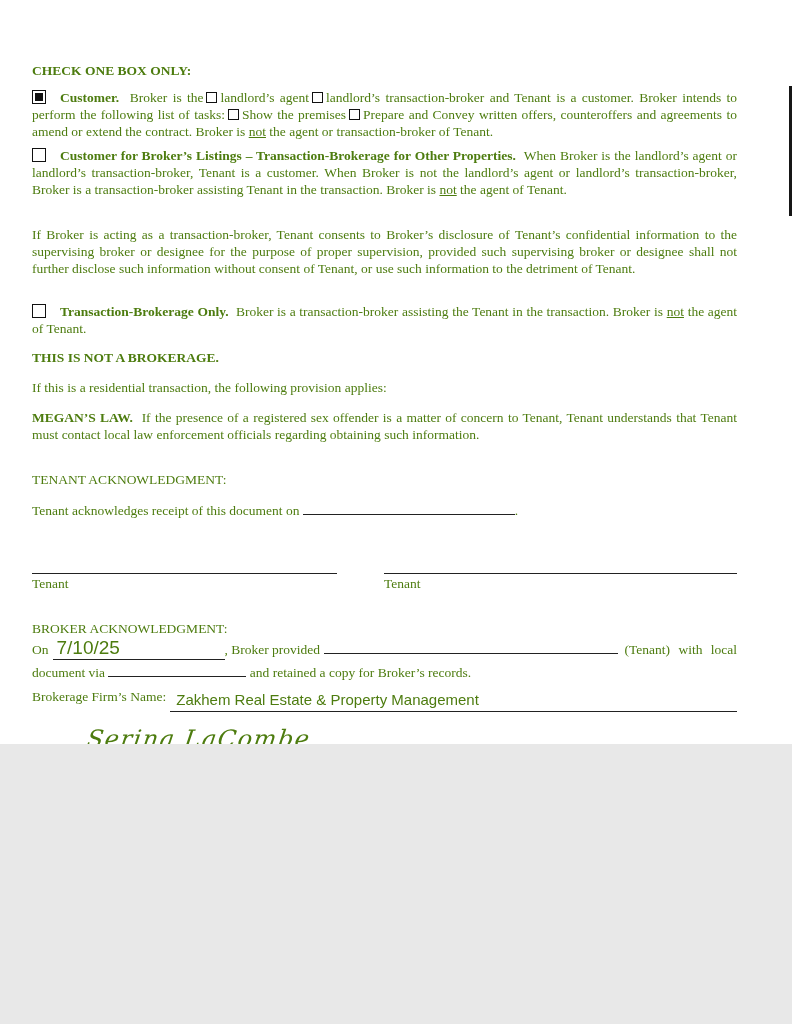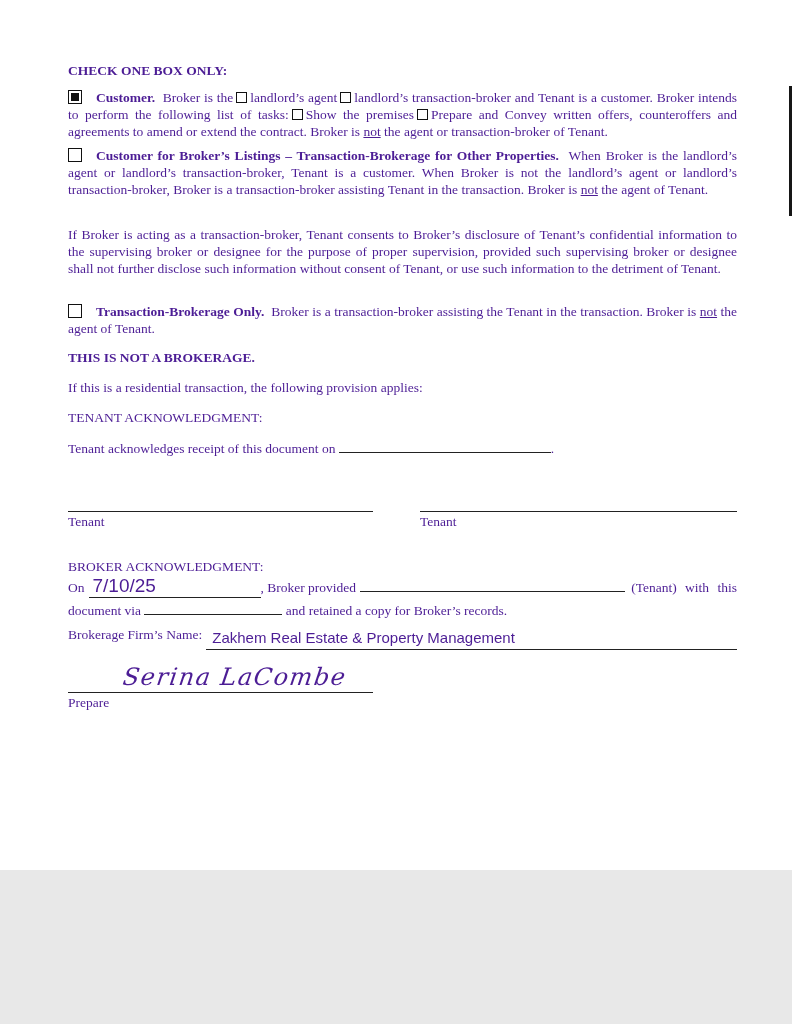--- a/index.html
+++ b/index.html
@@ -1,27 +1,27 @@
 <!DOCTYPE html>
 <html><head>
 <meta charset="utf-8">
 <style>
   html,body{margin:0;padding:0;background:#e8e8e8;}
   .page{
     position:relative;
-    width:792px;height:870px;
+    width:792px;height:744px;
     margin:0 auto;
     background:#ffffff;
     font-family:"Liberation Serif", serif;
-    color:#4c1d95;
+    color:#4d7c0f;
     font-size:13.5px;
     line-height:17px;
     overflow:hidden;
     box-sizing:border-box;
-    padding:62px 55px 0 68px;
+    padding:62px 55px 0 32px;
   }
   .b{font-weight:bold;}
   .u{text-decoration:underline;}
   .para{text-align:justify;margin:0 0 7px 0;}
   .heading{font-weight:bold;margin:0 0 10px 0;}
   .plain-heading{margin:0;}
   
   .cb{
     display:inline-block;width:12px;height:12px;
     border:1.6px solid #111;box-sizing:content-box;
@@ -105,20 +105,21 @@
   <p class="para"><span class="cb"></span><span class="b">Customer for Broker’s Listings – Transaction-Brokerage for Other Properties.</span>&nbsp;&nbsp;<span>When Broker is the landlord’s agent or landlord’s transaction-broker, Tenant is a customer. When Broker is not the landlord’s agent or landlord’s transaction-broker, Broker is a transaction-broker assisting Tenant in the transaction. Broker is</span> <span class="u">not</span> <span>the agent of Tenant.</span></p>
 
   <p class="para mb26 mt28">If Broker is acting as a transaction-broker, Tenant consents to Broker’s disclosure of Tenant’s confidential information to the supervising broker or designee for the purpose of proper supervision, provided such supervising broker or designee shall not further disclose such information without consent of Tenant, or use such information to the detriment of Tenant.</p>
 
   <p class="para mb12"><span class="cb"></span><span class="b">Transaction-Brokerage Only.</span>&nbsp;&nbsp;<span>Broker is a transaction-broker assisting the Tenant in the transaction. Broker is</span> <span class="u">not</span> <span>the agent of Tenant.</span></p>
 
   <div class="heading mb13">THIS IS NOT A BROKERAGE.</div>
 
   <p class="para mb13">If this is a residential transaction, the following provision applies:</p>
 
+  <p class="para mb28"><span class="b">MEGAN’S LAW.</span>&nbsp;&nbsp;<span>If the presence of a registered sex offender is a matter of concern to Tenant, Tenant understands that Tenant must contact local law enforcement officials regarding obtaining such information.</span></p>
 
   <div class="plain-heading mb13">TENANT ACKNOWLEDGMENT:</div>
 
   <p class="para" style="margin-bottom:0;"><span>Tenant acknowledges receipt of this document on</span> <span class="blank w-receipt"></span><span>.</span></p>
 
   <div class="sig-row">
     <div class="sig-col-left">
       <div class="sig-line"></div>
       <div class="sig-label">Tenant</div>
     </div>
@@ -128,21 +129,21 @@
     </div>
   </div>
 
   <div class="plain-heading" style="margin-top:28px;">BROKER ACKNOWLEDGMENT:</div>
 
   <div class="brk-line1">
     <span class="brk-on">On</span>
     <span class="date-blank"><span class="fill-sans">7/10/25</span></span>
     <span class="brk-provided">, Broker provided</span>
     <span class="provided-blank"></span>
-    <span class="brk-tenant">(Tenant) with this</span>
+    <span class="brk-tenant">(Tenant) with local</span>
   </div>
 
   <p class="para brk-line2" style="margin-bottom:0;"><span>document via</span> <span class="blank w-via"></span> <span>and retained a copy for Broker’s records.</span></p>
 
   <div class="firm-row">
     <span class="firm-label">Brokerage Firm’s Name:</span>
     <span class="firm-blank"><span class="firm-value fill-sans">Zakhem Real Estate &amp; Property Management</span></span>
   </div>
 
   <div class="broker-sig">

